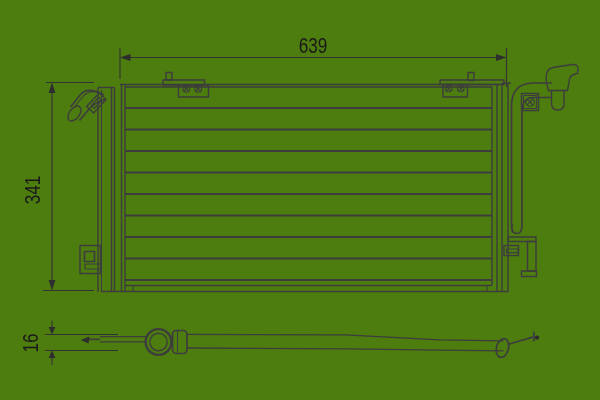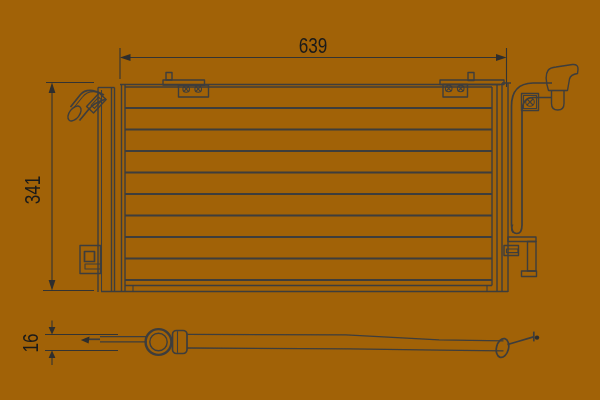--- a/index.html
+++ b/index.html
@@ -1,16 +1,16 @@
 <!DOCTYPE html>
 <html><head>
 <meta charset="utf-8">
 <style>
   html,body{margin:0;padding:0;background:#fff;}
-  .canvas{position:relative;width:600px;height:400px;background:#a16207;overflow:hidden;
+  .canvas{position:relative;width:600px;height:400px;background:#4d7c0f;overflow:hidden;
           font-family:"Liberation Sans",sans-serif;}
   .canvas svg{position:absolute;left:0;top:0;}
   .s{stroke:#3d3d3d;fill:none;stroke-width:1.4;stroke-linejoin:round;stroke-linecap:butt;}
   .fin{stroke-width:1.9;}
   .thin{stroke-width:1.1;}
   .p2{stroke-width:1.7;}
   .hv{stroke-width:2.4;}
   .dim{stroke:#333333;fill:none;stroke-width:1.1;}
   .fill{fill:#2e2e2e;stroke:none;}
   .dim-label{position:absolute;width:60px;height:22px;line-height:22px;text-align:center;

